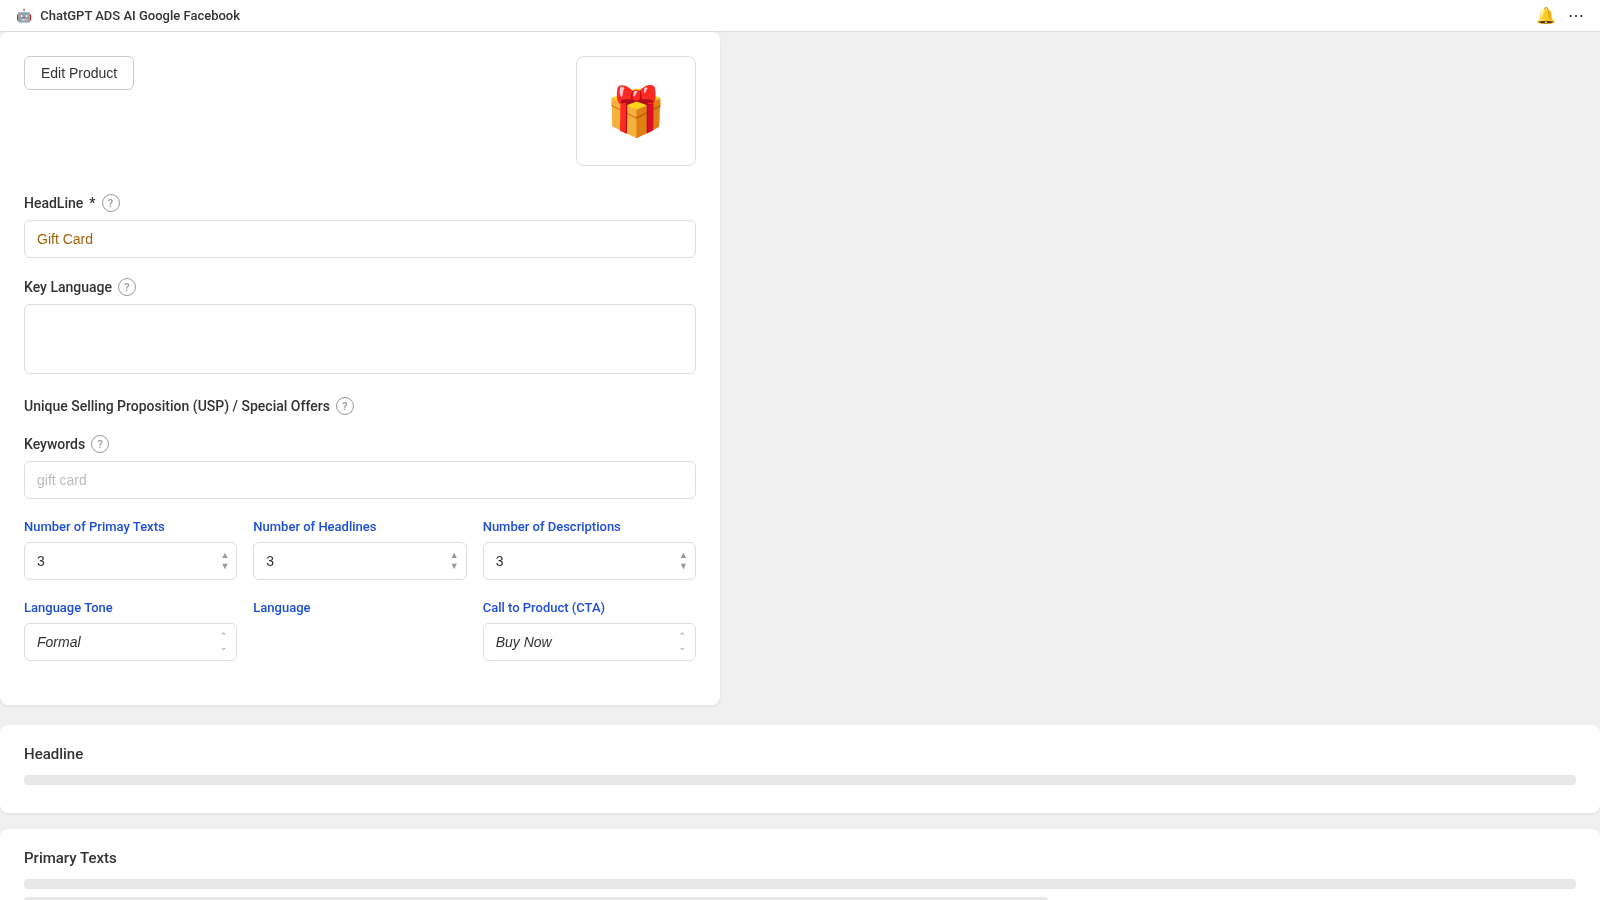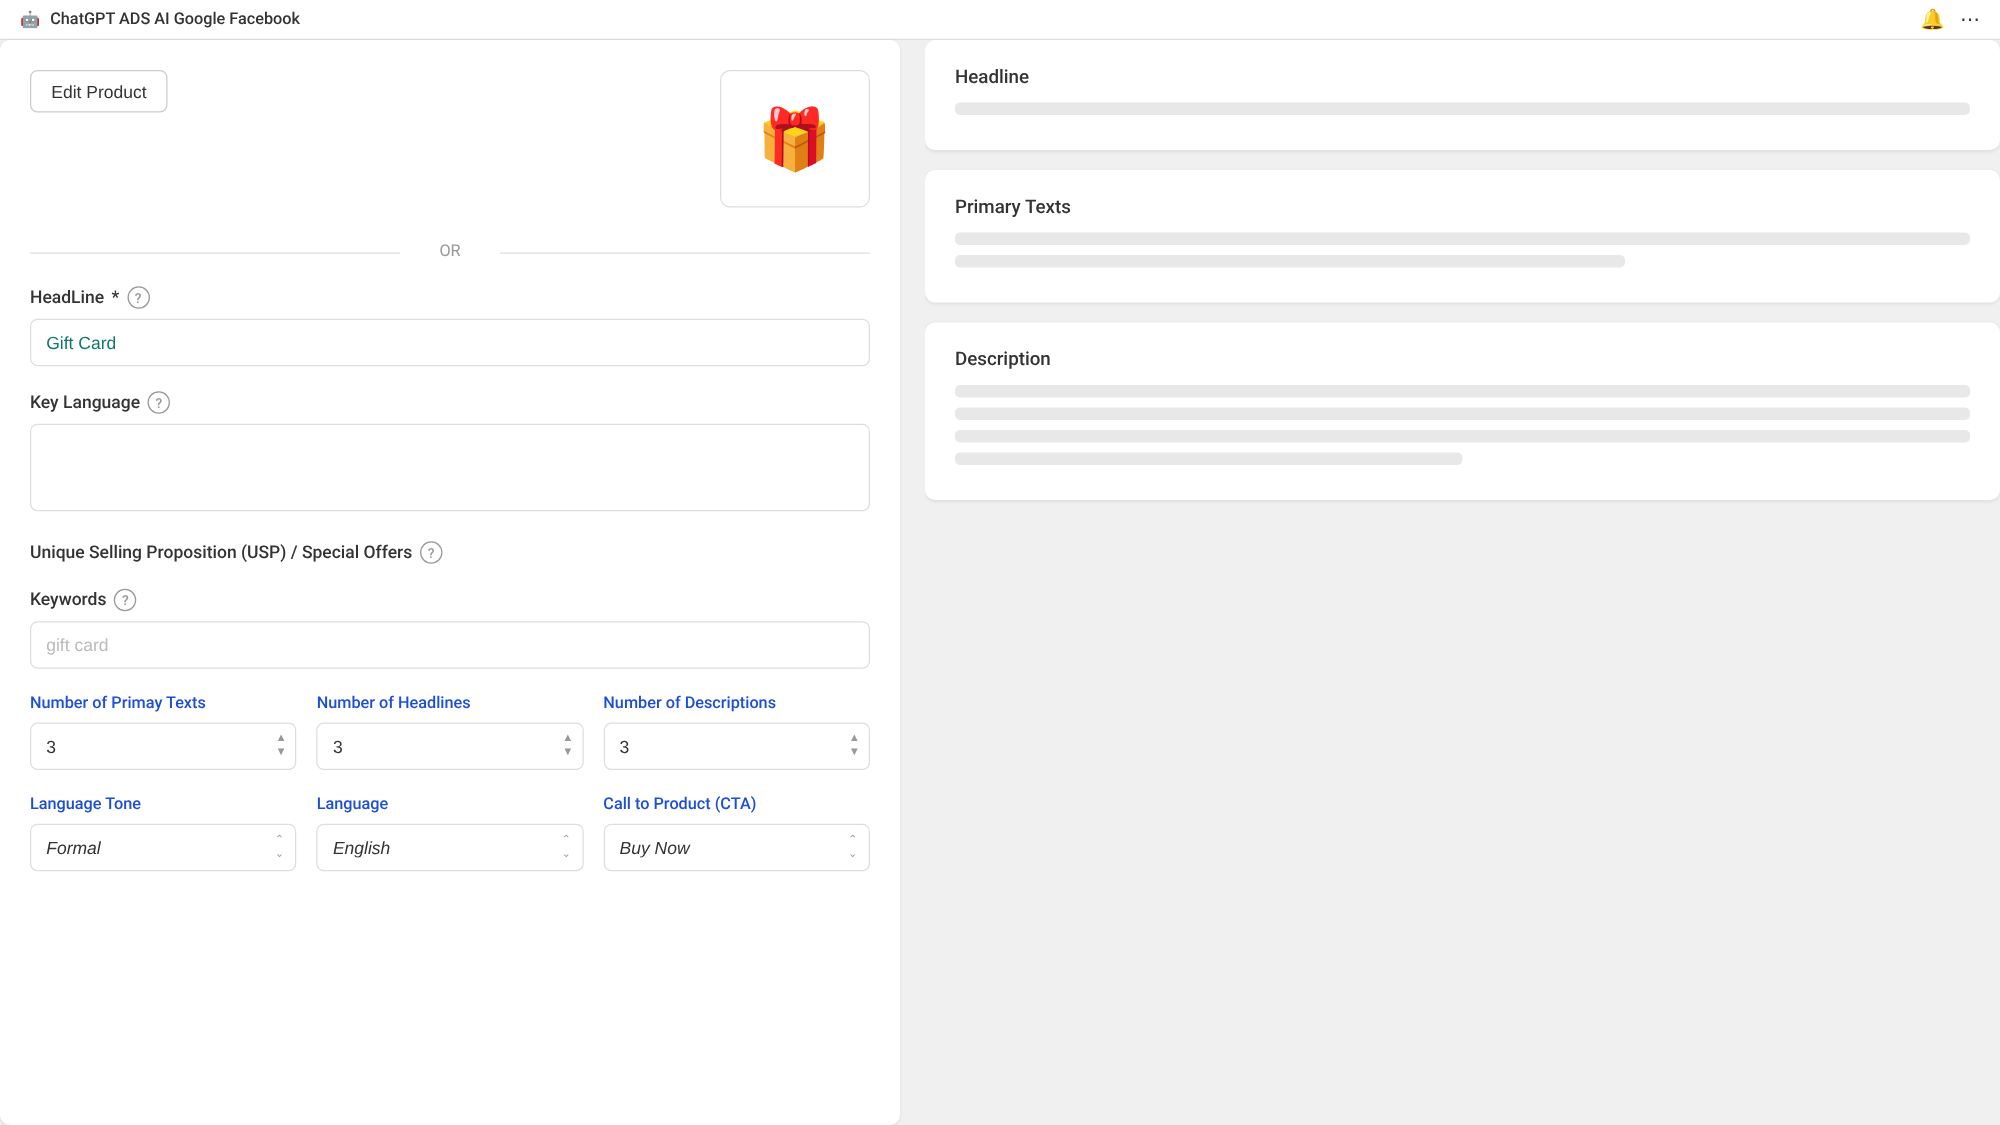--- a/index.html
+++ b/index.html
@@ -40,20 +40,21 @@
       display: flex;
       align-items: center;
       gap: 12px;
     }
 
     .main-content {
       display: flex;
       gap: 0;
       height: calc(900px - 32px);
       gap: 20px;
+      flex-direction: column;
     }
 
     
     .left-panel {
       background: #fff;
       border-radius: 8px;
       padding: 24px;
       width: 720px;
       overflow-y: auto;
       flex-shrink: 0;
@@ -158,21 +159,21 @@
       cursor: pointer;
       font-style: normal;
     }
 
     .form-input {
       width: 100%;
       border: 1px solid #ddd;
       border-radius: 6px;
       padding: 10px 12px;
       font-size: 14px;
-      color: #0f766e;
+      color: #a16207;
       outline: none;
       background: #fff;
     }
 
     .form-input::placeholder {
       color: #bbb;
     }
 
     .form-textarea {
       width: 100%;
@@ -313,23 +314,20 @@
 
     <div class="header-area">
       <button class="edit-product-btn">Edit Product</button>
       <div class="image-area">
         <div class="product-image-box">
           <span>🎁</span>
         </div>
       </div>
     </div>
 
-    <div class="or-divider">
-      <span>OR</span>
-    </div>
 
     <div class="form-group">
       <div class="form-label">
         <span>HeadLine</span>
         <span class="required-star">*</span>
         <span class="help-icon">?</span>
       </div>
       <input type="text" class="form-input" value="Gift Card" placeholder="Gift Card" style="">
     </div>
 
@@ -396,28 +394,20 @@
           <select>
             <option>Formal</option>
             <option>Casual</option>
             <option>Professional</option>
             <option>Friendly</option>
           </select>
         </div>
       </div>
       <div class="col-group">
         <label>Language</label>
-        <div class="select-wrapper">
-          <select>
-            <option>English</option>
-            <option>Spanish</option>
-            <option>French</option>
-            <option>German</option>
-          </select>
-        </div>
       </div>
       <div class="col-group">
         <label>Call to Product (CTA)</label>
         <div class="select-wrapper">
           <select>
             <option>Buy Now</option>
             <option>Shop Now</option>
             <option>Learn More</option>
             <option>Sign Up</option>
           </select>

